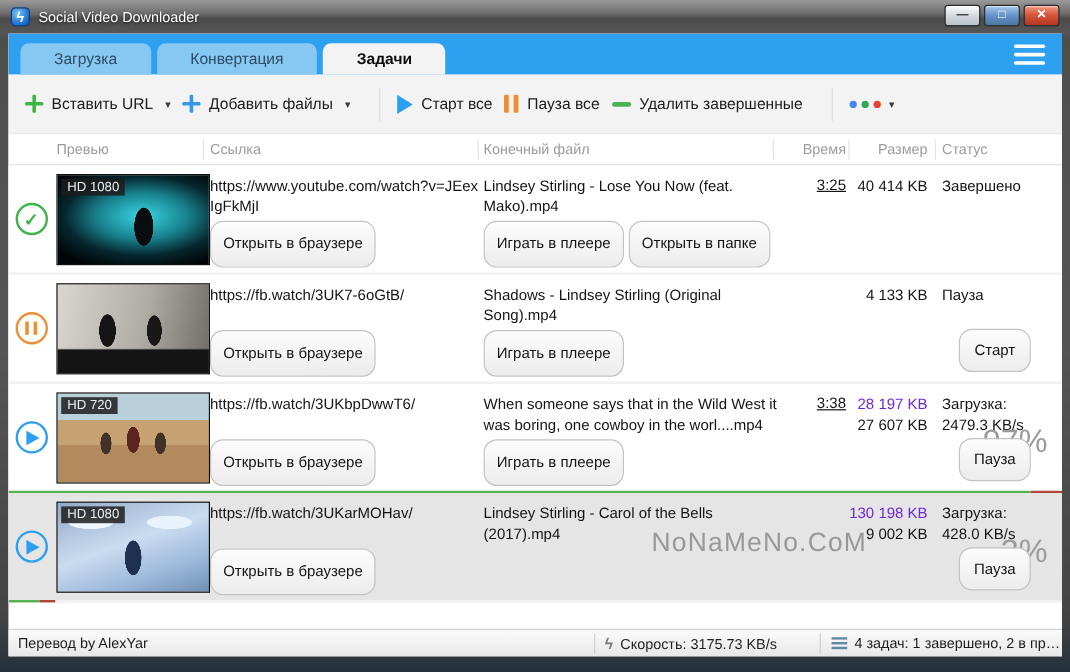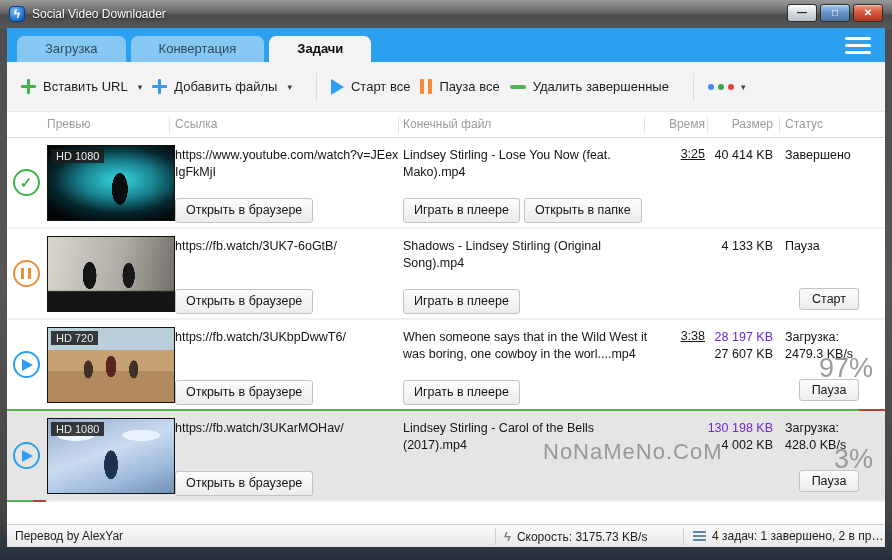--- a/index.html
+++ b/index.html
@@ -97,21 +97,21 @@
       linear-gradient(#b9cfda 0 30%, #c6a273 30% 58%, #b38a5e 58% 100%); }
   .thumb4 { background:
       radial-gradient(ellipse 9% 32% at 50% 62%, #1e3150 60%, transparent 62%),
       radial-gradient(ellipse 24% 12% at 22% 22%, #eef6ff 60%, transparent 65%),
       radial-gradient(ellipse 24% 12% at 74% 22%, #e8f2fd 60%, transparent 65%),
       linear-gradient(160deg, #93aac9, #cadcf0 45%, #9cb8da 75%, #7090b5); }
 
   .cell-link { position:absolute; left:168px; top:9px; width:224px; height:76px; line-height:1.35; word-break:break-all; }
   .cell-file { position:absolute; left:396px; top:9px; width:252px; height:76px; line-height:1.35; }
   .btn { display:inline-block; background:linear-gradient(#fcfcfc,#ececec); border:1px solid #c3c3c3;
-    border-radius:3px; padding:3px 10px; font-size:12.5px; color:#141414; cursor:pointer; white-space:nowrap; }
+    border-radius:11px; padding:10px 10px; font-size:12.5px; color:#141414; cursor:pointer; white-space:nowrap; }
   .link-btn { position:absolute; left:0; bottom:0; }
   .file-btns { position:absolute; left:0; bottom:0; display:flex; gap:4px; }
   .cell-time { position:absolute; left:643px; top:9px; width:55px; text-align:right;text-decoration:underline; }
   .cell-size { position:absolute; left:688px; top:9px; width:78px; text-align:right; line-height:1.35; }
   .size-total { color:#6d28d9; }
   .cell-status { position:absolute; left:778px; top:9px; right:6px; line-height:1.35; }
   .percent { position:absolute; right:12px; top:33px; font-size:27px; color:#9a9a9a; }
   .action-btn { position:absolute; right:26px; bottom:8px; min-width:60px; text-align:center; }
 
   .progress { position:absolute; left:0; right:0; bottom:-2px; height:2px; display:flex; }
@@ -318,21 +318,21 @@
       <div class="cell-link">
         <span>https://fb.watch/3UKarMOHav/</span>
         <span class="btn link-btn">Открыть в браузере</span>
       </div>
       <div class="cell-file">
         <span>Lindsey Stirling - Carol of the Bells (2017).mp4</span>
       </div>
       <div class="cell-time"></div>
       <div class="cell-size">
         <div class="size-total">130 198 KB</div>
-        <div>4 002 KB</div>
+        <div>9 002 KB</div>
       </div>
       <div class="cell-status">
         <div>Загрузка:</div>
         <div>428.0 KB/s</div>
       </div>
       <span class="percent">3%</span>
       <span class="btn action-btn">Пауза</span>
       <span class="watermark">NoNaMeNo.CoM</span>
       <div class="progress">
         <span class="pg-green" style="width: 3%;"></span>

